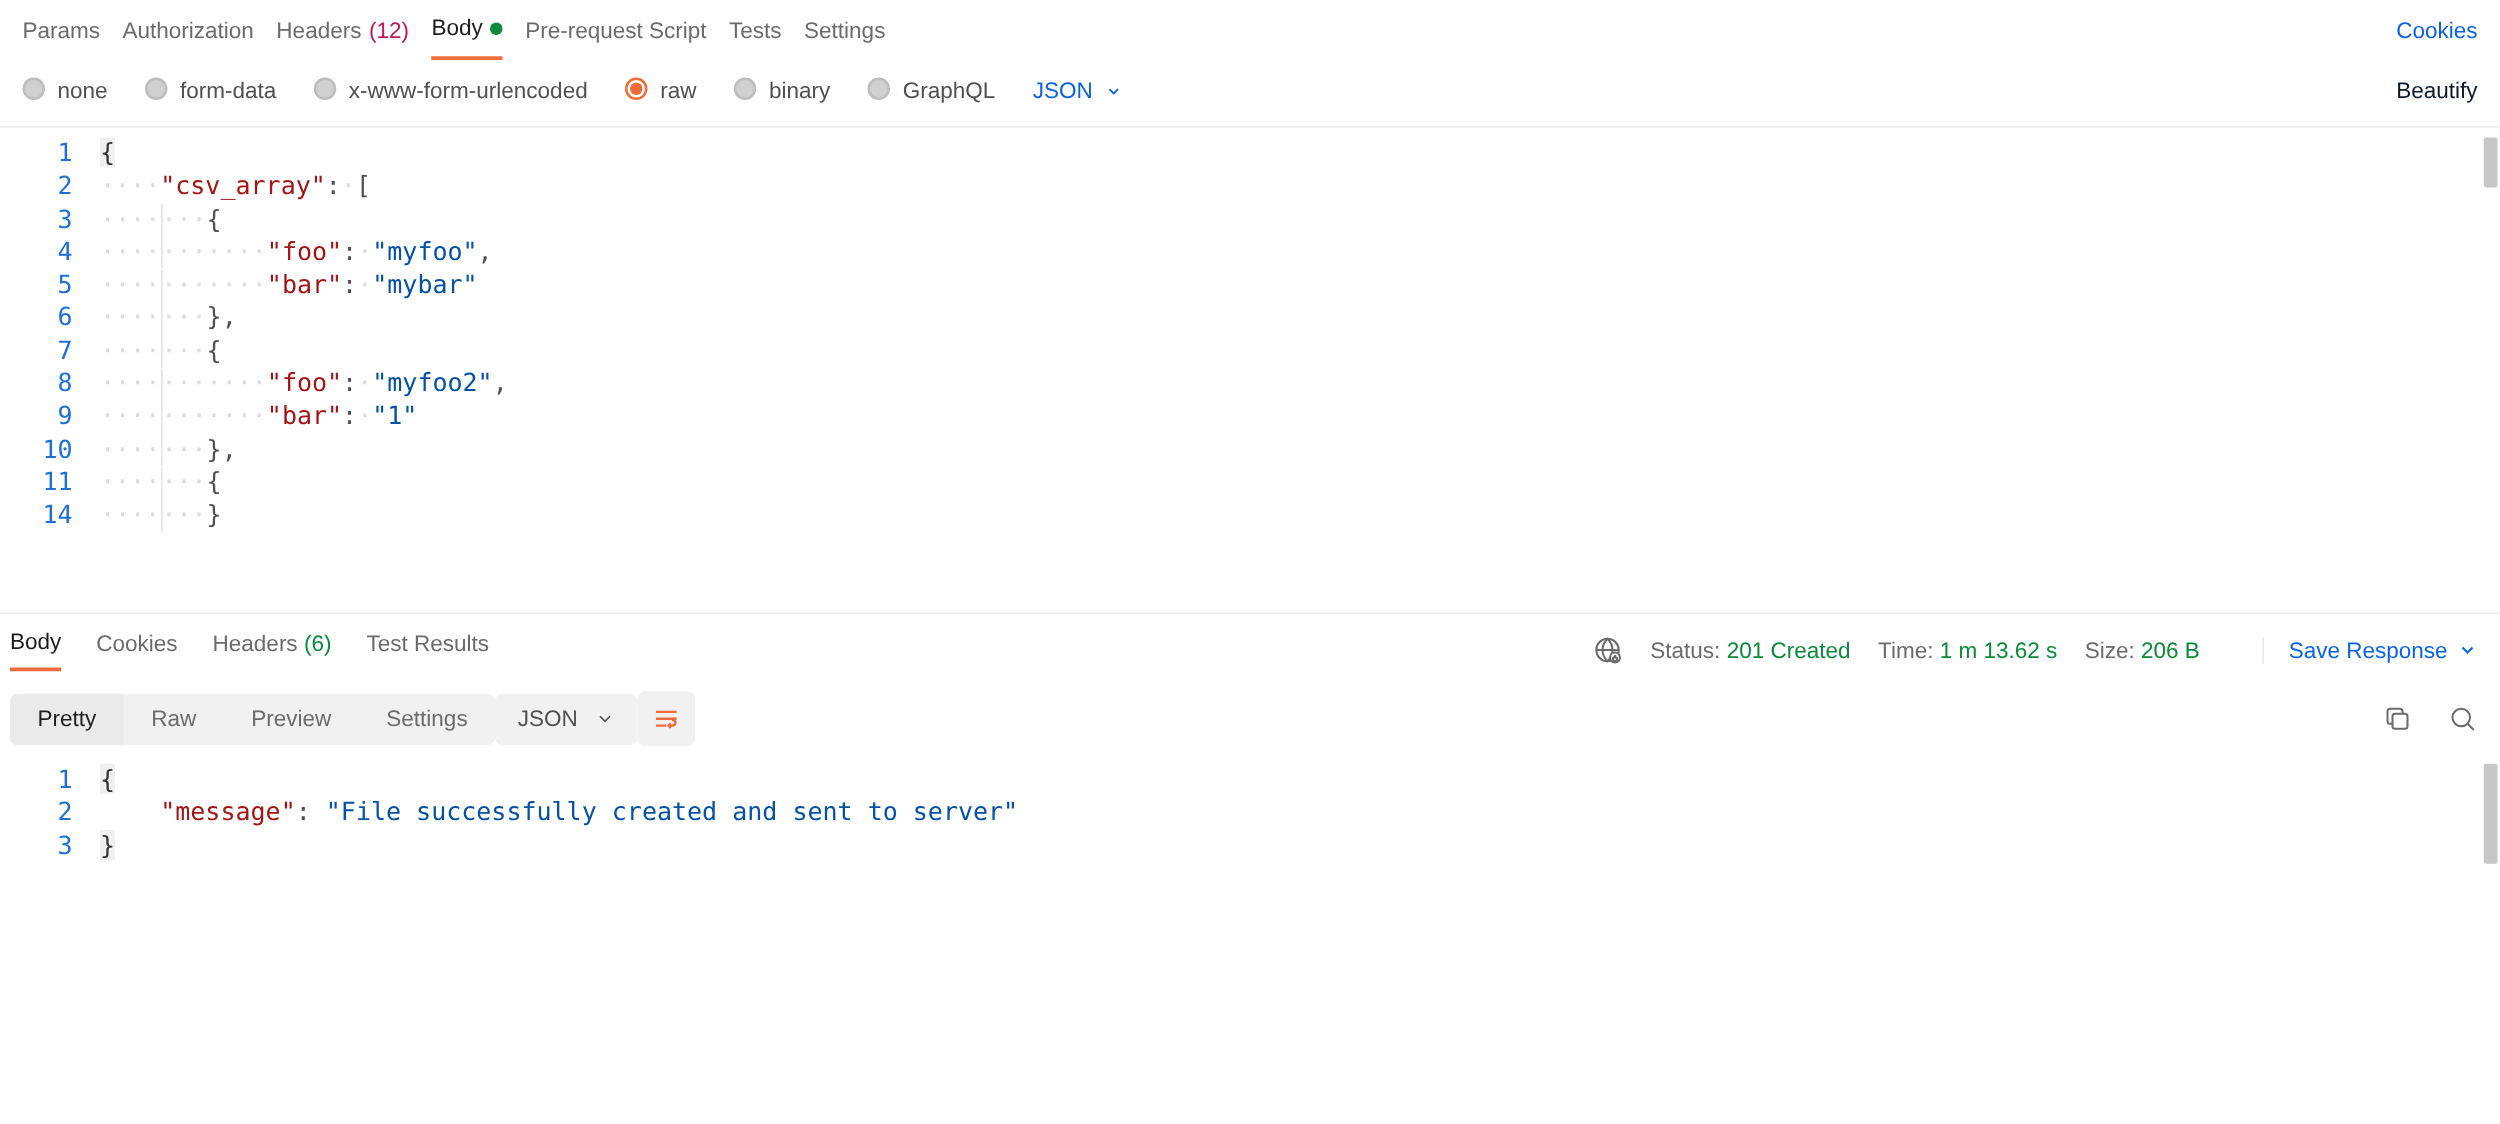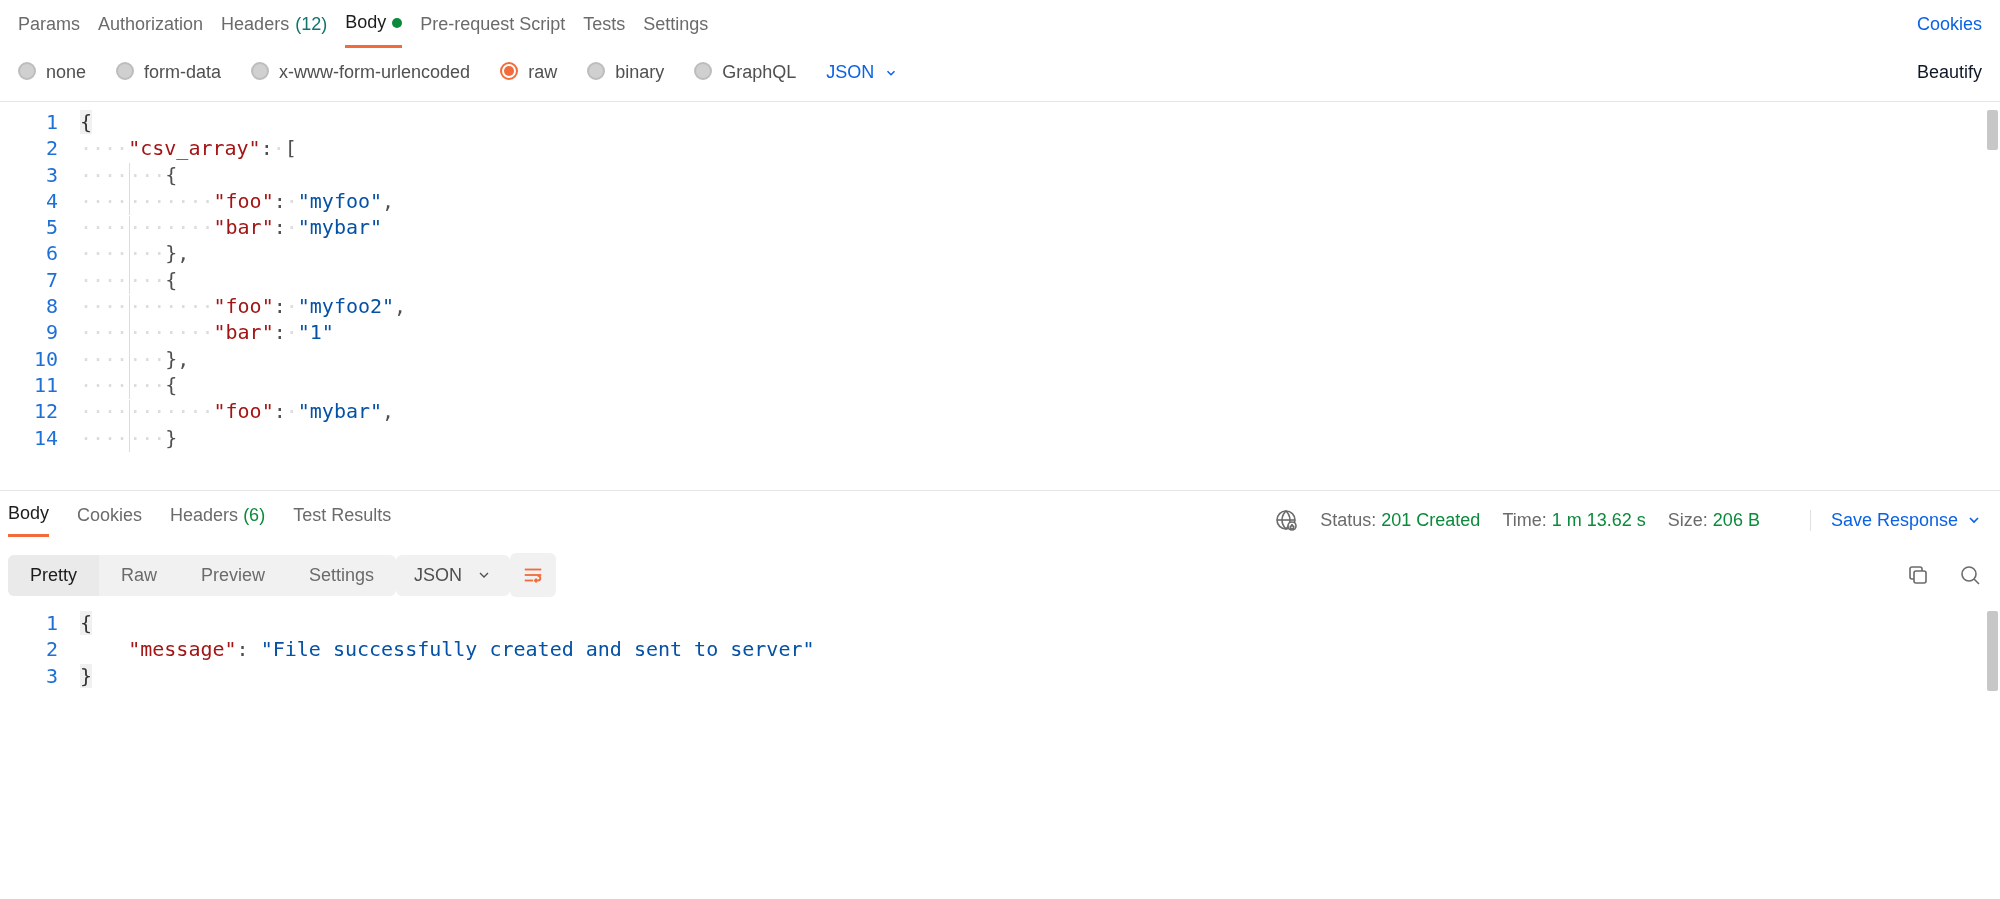--- a/index.html
+++ b/index.html
@@ -20,21 +20,21 @@
     justify-content: space-between;
   }
   .top-tabs-left { display: flex; gap: 18px; align-items: center; height: 100%; }
   .top-tab {
     display: flex; align-items: center; gap: 6px;
     color: #6b6b6b;
     cursor: pointer;
     height: 100%;
   }
   .top-tab.active { color: #1c1c1c; font-weight: 500; border-bottom: 3px solid #f26b3a; }
-  .top-tab .count { color: #0f766e; }
+  .top-tab .count { color: #be185d; }
   .dot-green { width: 10px; height: 10px; border-radius: 50%; background: #0a8a3a; display: inline-block; }
   .cookies-link { color: #0a62e6; font-weight: 500; cursor: pointer; }
 
   
   .body-type-row {
     display: flex; align-items: center; justify-content: space-between;
     padding: 14px 18px 18px 18px;
   }
   .body-types { display: flex; align-items: center; gap: 30px; }
   .radio-item { display: inline-flex; align-items: flex-start; gap: 10px; cursor: pointer; color: #505050; }
@@ -246,24 +246,20 @@
         <div class="gutter">9</div>
         <div class="code"><span class="ws">····</span><span class="guide"></span><span class="ws">···</span><span class="ws">····</span><span class="key">"bar"</span><span>:</span><span class="ws">·</span><span class="str">"1"</span></div>
       </div>
       <div class="line">
         <div class="gutter">10</div>
         <div class="code"><span class="ws">····</span><span class="guide"></span><span class="ws">···</span><span>},</span></div>
       </div>
       <div class="line">
         <div class="gutter">11</div>
         <div class="code"><span class="ws">····</span><span class="guide"></span><span class="ws">···</span><span>{</span></div>
-      </div>
-      <div class="line">
-        <div class="gutter">12</div>
-        <div class="code"><span class="ws">····</span><span class="guide"></span><span class="ws">···</span><span class="ws">····</span><span class="key">"foo"</span><span>:</span><span class="ws">·</span><span class="str">"mybar"</span><span>,</span></div>
       </div>
       <div class="line">
         <div class="gutter">14</div>
         <div class="code"><span class="ws">····</span><span class="guide"></span><span class="ws">···</span><span>}</span></div>
       </div>
     </div>
   <div class="scrollbar-v"></div>
 </div>
 
 <div class="resp-meta">

